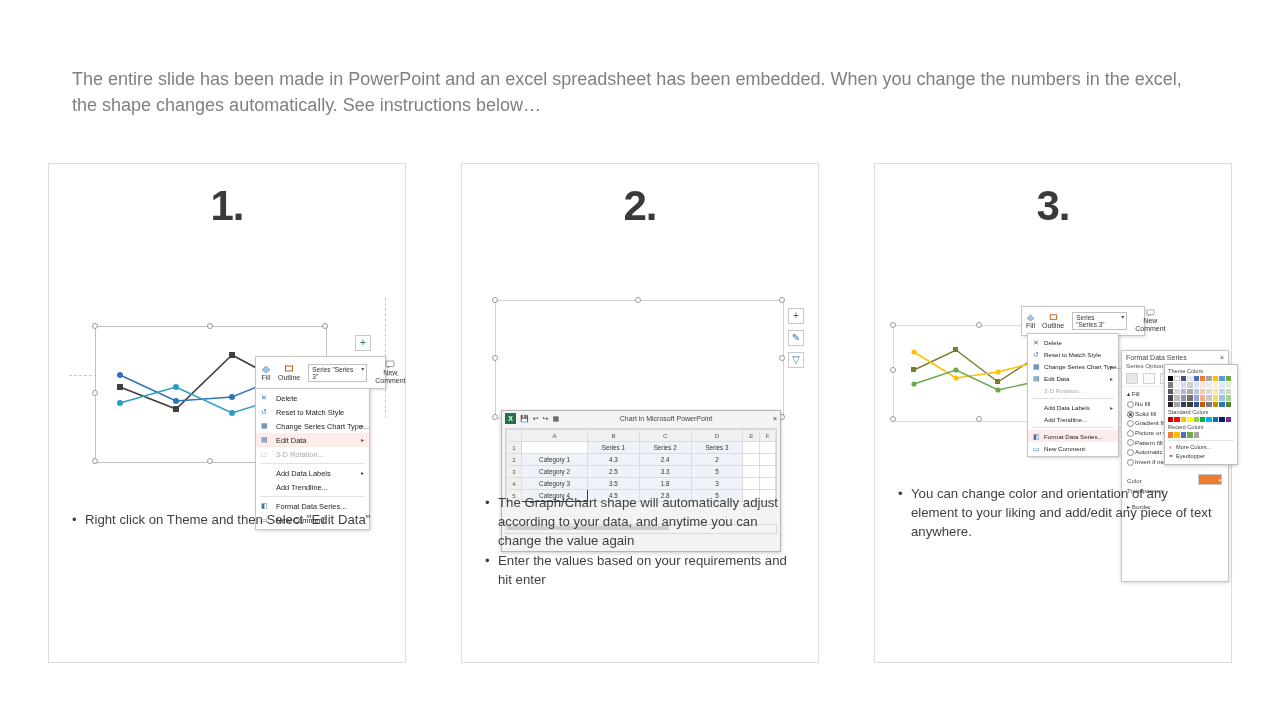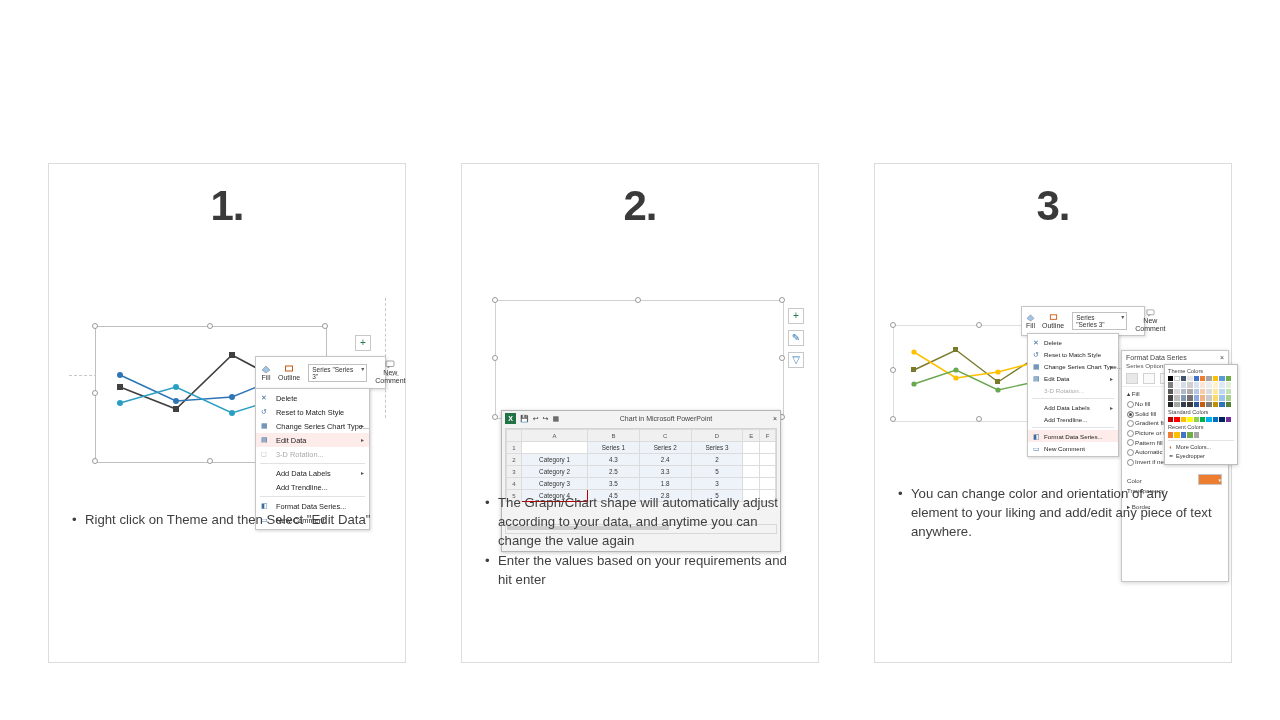--- a/index.html
+++ b/index.html
@@ -310,20 +310,21 @@
     line-height: 13px;
     text-align: center;
   }
   svg { display: block; }
 </style>
 </head>
 <body>
 
 <div class="slide">
 
+  <div class="slide-subtitle">The entire slide has been made in PowerPoint and an excel spreadsheet has been embedded. When you change the numbers in the excel, the shape changes automatically. See instructions below…</div>
 
   <div class="cards">
 
     <div class="card card-1">
       <div class="card-num">1.</div>
 
       <div class="visual">
 
         <div class="dash-guide" style="left:14px; top:145px; width:330px;"></div>
         <div class="dash-guide-v" style="left:330px; top:68px; height:120px;"></div>

